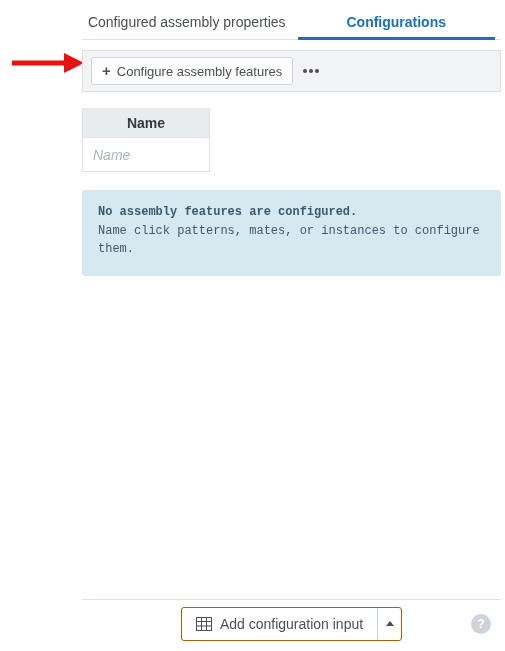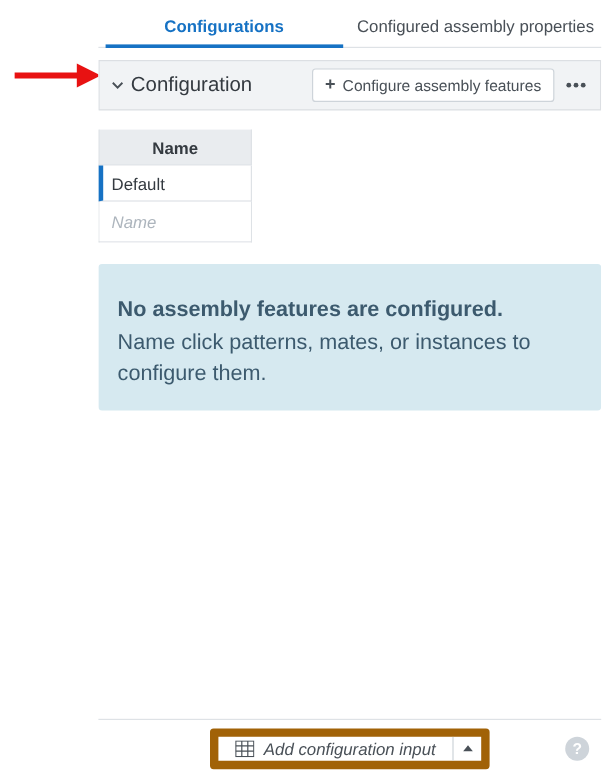--- a/index.html
+++ b/index.html
@@ -69,34 +69,34 @@
     background:#fff;
   }
   .name-input input {
     width:100%; height:100%; border:none; outline:none; font-size:14px;
     padding:0 10px; color:#343a40; font-style:italic;
   }
   .name-input input::placeholder { color:#adb5bd; font-style:italic; }
 
   
   .notice {
-    margin:18px 0 0 0; padding:24px 16px 18px 16px;
-    background:#d6e9f0; border-radius:3px; font-size:18px;
-    color:#3c5a6e; line-height:1.45;
+    margin:18px 0 0 0; padding:14px 16px 18px 16px;
+    background:#d6e9f0; border-radius:3px; font-size:12px;
+    color:#3c5a6e; line-height:1.45;font-family:Liberation Mono, monospace;
   }
   .notice .title { font-weight:700; margin-bottom:2px; }
 
   
   .footer {
     height:48px; border-top:1px solid #dee2e6;
     display:flex; align-items:center; justify-content:center; position:relative;
   }
   .add-input {
     display:flex; align-items:stretch; height:34px;
-    border:7px solid #a16207; border-radius:3px; background:#fff; overflow:hidden;font-style:italic;
+    border:1px solid #a16207; border-radius:3px; background:#fff; overflow:hidden;
   }
   .add-input .main {
     display:flex; align-items:center; gap:8px; padding:0 14px; font-size:14px;
     color:#495057; cursor:pointer;
   }
   .add-input .caret-seg {
     width:24px; border-left:1px solid #ced4da; display:flex; align-items:center;
     justify-content:center; cursor:pointer;
   }
   .help-btn {
@@ -114,58 +114,47 @@
 <div class="arrow-wrap">
   <svg width="72" height="22" viewBox="0 0 72 22">
     <line x1="0" y1="11" x2="56" y2="11" stroke="#e81212" stroke-width="5"></line>
     <polygon points="52,1 72,11 52,21" fill="#e81212"></polygon>
   </svg>
 </div>
 
 <div class="panel">
 
   <div class="tabs">
+    <div class="tab">
+      <span>Configured assembly properties</span>
+    </div>
     <div class="tab active">
       <span>Configurations</span>
-    </div>
-    <div class="tab">
-      <span>Configured assembly properties</span>
     </div>
   </div>
 
   <div class="content">
 
     <div class="section-header">
-      <div class="left">
-        <span class="chev">
-          <svg width="14" height="14" viewBox="0 0 14 14">
-              <polyline points="3,5 7,9 11,5" fill="none" stroke="#495057" stroke-width="1.6"></polyline>
-            </svg>
-        </span>
-        <span class="section-title">Configuration</span>
-      </div>
       <button class="config-btn">
         <span class="plus">+</span>
         <span>Configure assembly features</span>
       </button>
       <div class="more-btn">
         <span class="dots">
             <span></span>
             <span></span>
             <span></span>
           </span>
       </div>
     </div>
 
     <div class="table-wrap">
       <div class="name-header">
         <span>Name</span>
-      </div>
-      <div class="name-cell selected">
-        <span>Default</span>
       </div>
       <div class="name-input">
         <input type="text" placeholder="Name" style="">
       </div>
     </div>
 
     <div class="notice">
       <div class="title">No assembly features are configured.</div>
       <div>Name click patterns, mates, or instances to configure them.</div>
     </div>

